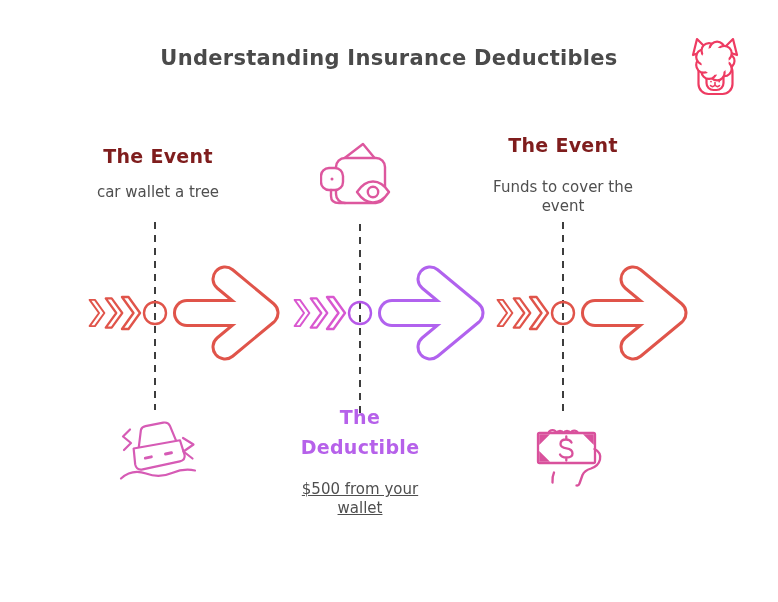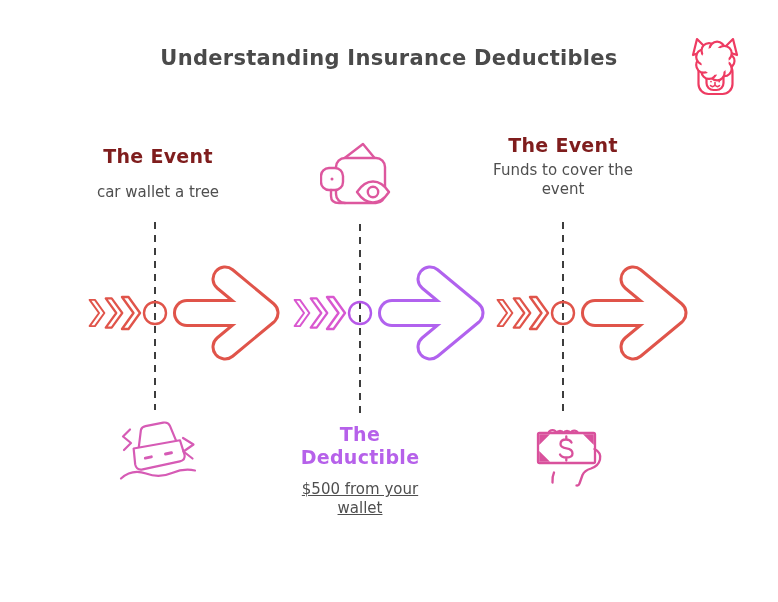--- a/index.html
+++ b/index.html
@@ -19,24 +19,24 @@
   .purple{color:#b661ea;}
   .step-desc{
     text-align:center;font-size:15px;color:#4f4f4f;line-height:19px;
   }
   .dash{
     width:2px;
     background:repeating-linear-gradient(#3d3d3d 0 7px, transparent 7px 13px);
   }
   .h1{left:58px;width:200px;top:145px;}
   .d1{left:58px;width:200px;top:183px;}
-  .h2{left:280px;width:160px;top:423px;line-height:23px;}
+  .h2{left:280px;width:160px;top:402px;line-height:30px;}
   .d2{left:285px;width:150px;top:480px;text-decoration:underline;}
   .h3{left:463px;width:200px;top:134px;}
-  .d3{left:483px;width:160px;top:161px;}
+  .d3{left:483px;width:160px;top:178px;}
   .dashline1{left:154px;top:222px;height:188px;}
   .dashline2{left:359px;top:224px;height:190px;}
   .dashline3{left:562px;top:222px;height:192px;}
   svg{display:block;}
 </style>
 </head>
 <body>
 
 <div class="canvas">
 

